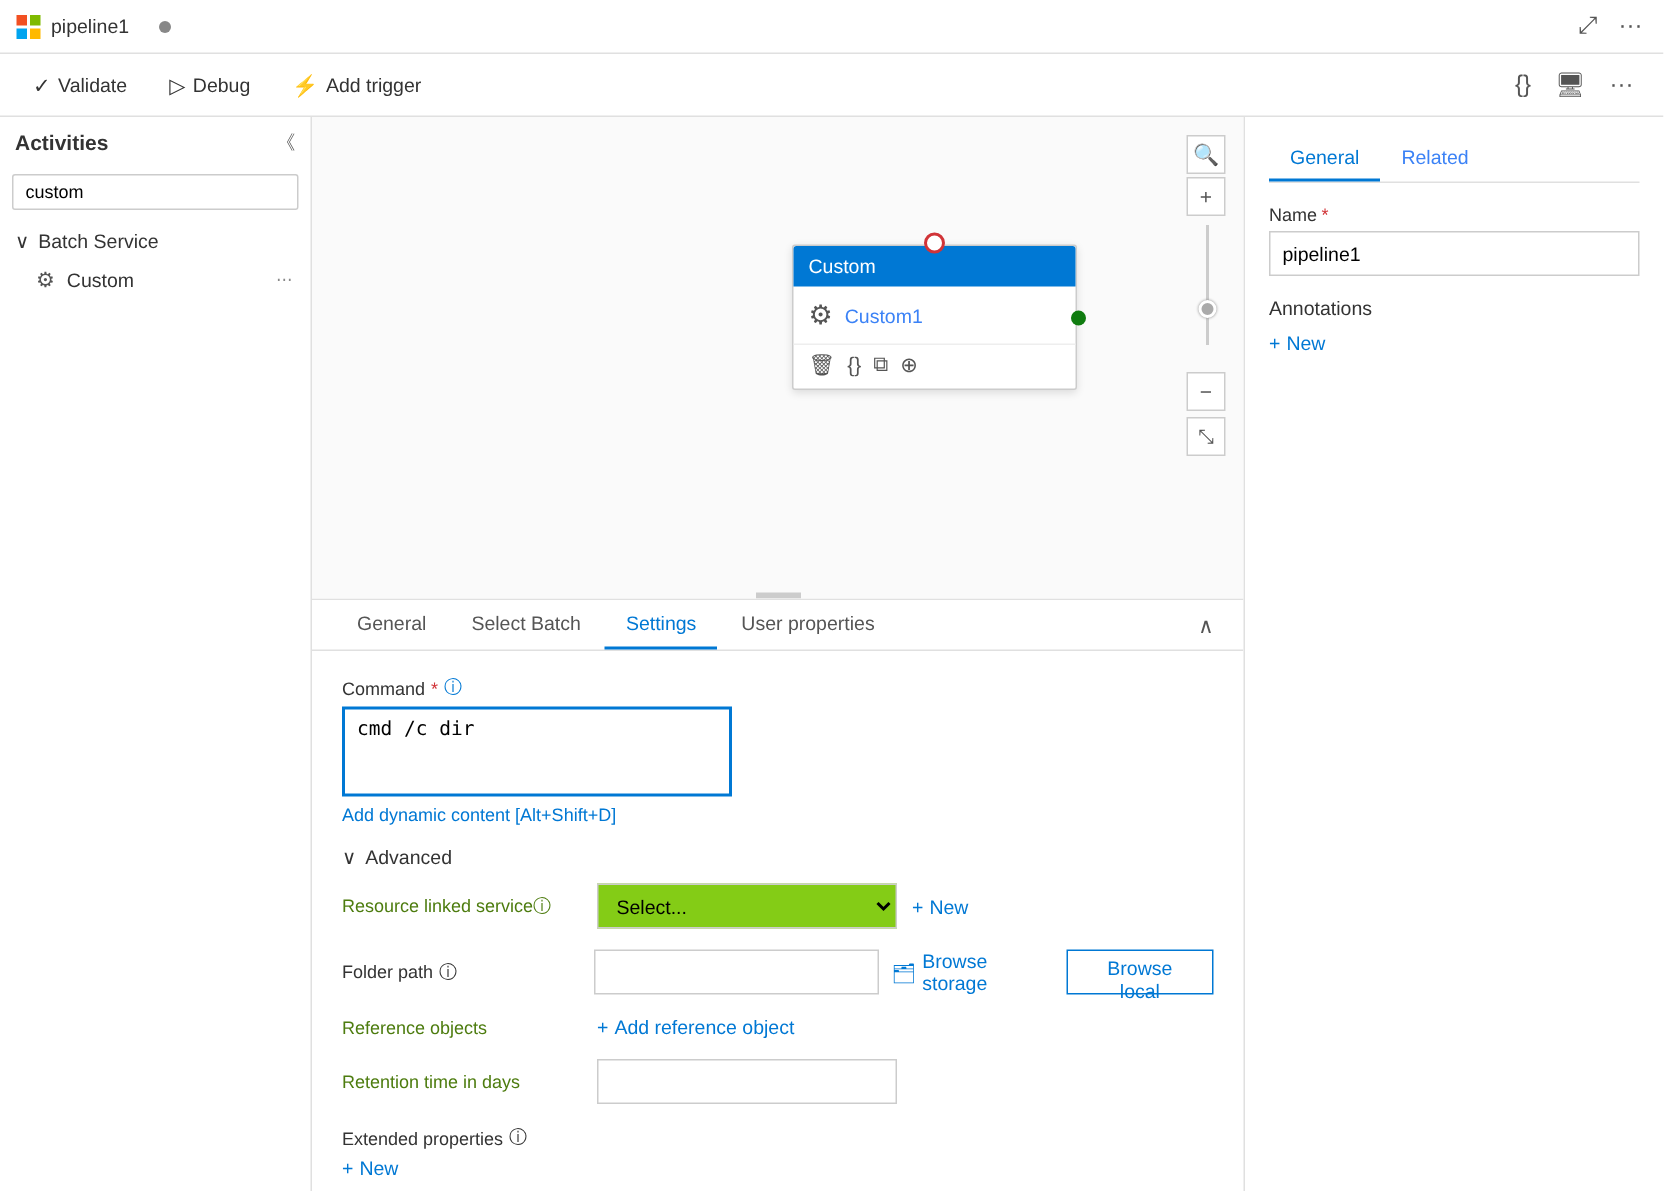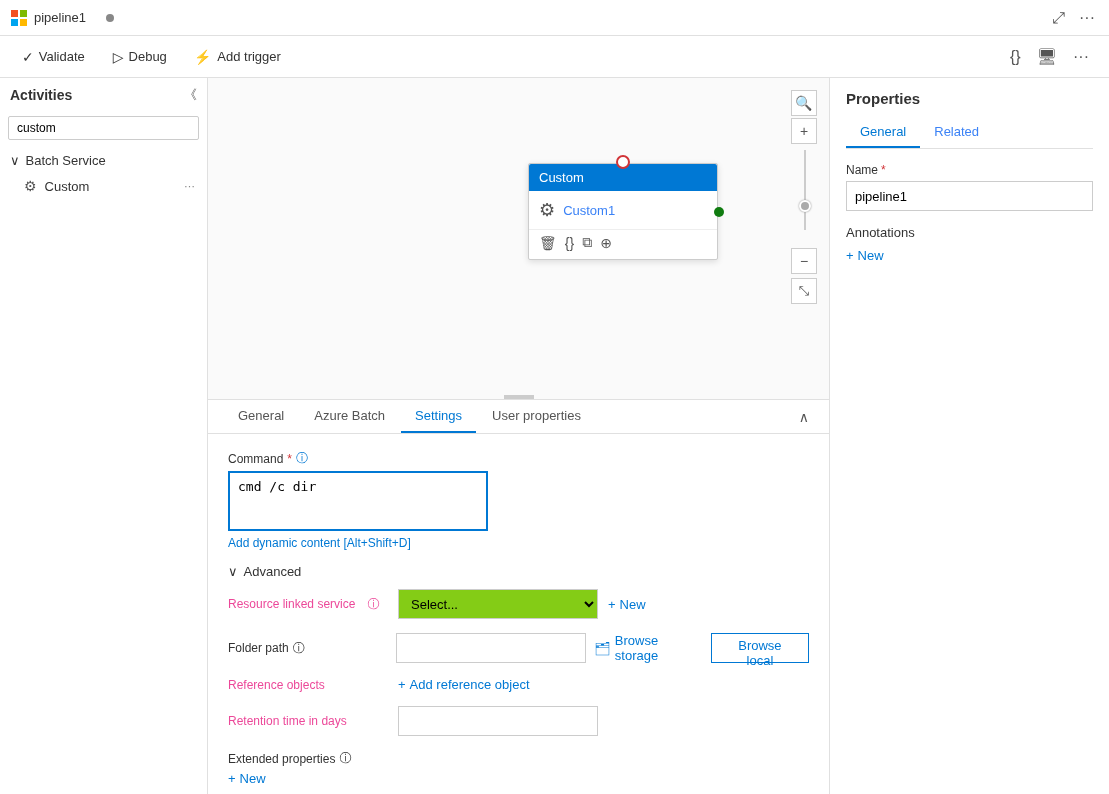--- a/index.html
+++ b/index.html
@@ -65,21 +65,21 @@
     
     .settings-content { padding: 16px 20px; overflow-y: auto; max-height: 360px; }
     .form-row { margin-bottom: 14px; }
     .form-label { font-size: 12px; font-weight: 500; color: #333; margin-bottom: 4px; display: flex; align-items: center; gap: 4px; }
     .form-label .required { color: #d13438; }
     .form-label .info-icon { color: #0078d4; font-size: 12px; cursor: pointer; }
     .form-textarea { width: 260px; height: 60px; border: 2px solid #0078d4; padding: 6px 8px; font-size: 13px; resize: none; outline: none; font-family: monospace; }
     .dynamic-link { color: #0078d4; font-size: 12px; cursor: pointer; margin-top: 2px; }
     .section-collapse { display: flex; align-items: center; gap: 6px; margin-bottom: 10px; cursor: pointer; font-size: 13px; color: #333; font-weight: 500; }
     .form-row-inline { display: flex; align-items: center; gap: 10px; margin-bottom: 14px; }
-    .form-row-label { font-size: 12px; font-weight: 500; color: #ec4899; min-width: 160px; display: flex; align-items: center; gap: 12px; }
+    .form-row-label { font-size: 12px; font-weight: 500; color: #4d7c0f; min-width: 160px; display: flex; align-items: center; gap: 0; }
     .form-select { height: 30px; border: 1px solid #ccc; padding: 0 8px; font-size: 13px; min-width: 200px; background: #84cc16; cursor: pointer; }
     .form-input { height: 30px; border: 1px solid #ccc; padding: 0 8px; font-size: 13px; min-width: 200px; background: #fff; }
     .form-input-sm { height: 30px; border: 1px solid #ccc; padding: 0 8px; font-size: 13px; min-width: 140px; background: #fff; }
     .new-link { color: #0078d4; font-size: 13px; cursor: pointer; display: flex; align-items: center; gap: 4px; }
     .btn-secondary { border: 1px solid #0078d4; color: #0078d4; background: #fff; padding: 4px 12px; font-size: 13px; cursor: pointer; height: 30px; }
     .folder-path-row { display: flex; gap: 8px; margin-bottom: 14px; }
     .folder-path-label { font-size: 12px; font-weight: 500; color: #333; min-width: 160px; display: flex; align-items: center; gap: 4px; }
     .add-ref-link { color: #0078d4; font-size: 13px; cursor: pointer; display: flex; align-items: center; gap: 4px; }
     .ext-props-label { display: flex; align-items: center; gap: 4px; font-size: 12px; font-weight: 500; color: #333; margin-bottom: 4px; }
 
@@ -203,21 +203,21 @@
       </div>
       <div class="canvas-ctrl-btn" style="position:absolute;right:12px;top:170px;">−</div>
       <div class="canvas-fullscreen" style="position:absolute;right:12px;top:200px;">⤡</div>
 
       <div style="position:absolute;bottom:0;left:50%;transform:translateX(-50%);width:30px;height:4px;background:#ccc;"></div>
     </div>
 
     <div class="bottom-panel">
       <div class="bottom-tabs">
         <div class="bottom-tab">General</div>
-        <div class="bottom-tab">Azure Batch</div>
+        <div class="bottom-tab">Select Batch</div>
         <div class="bottom-tab active">Settings</div>
         <div class="bottom-tab">User properties</div>
         <div class="bottom-tab-spacer"></div>
         <div class="bottom-tab-collapse">∧</div>
       </div>
 
       <div class="settings-content">
 
         <div class="form-row">
           <div class="form-label">
@@ -291,21 +291,20 @@
             <span>+</span>
             <span>New</span>
           </span>
         </div>
       </div>
     </div>
   </div>
 
   <div class="props-panel">
     <div class="props-header">
-      <div class="props-title">Properties</div>
       <div class="props-tabs">
         <div class="props-tab active">
           <span>General</span>
         </div>
         <div class="props-tab">
           <span>Related</span>
         </div>
       </div>
     </div>
     <div class="props-body">

